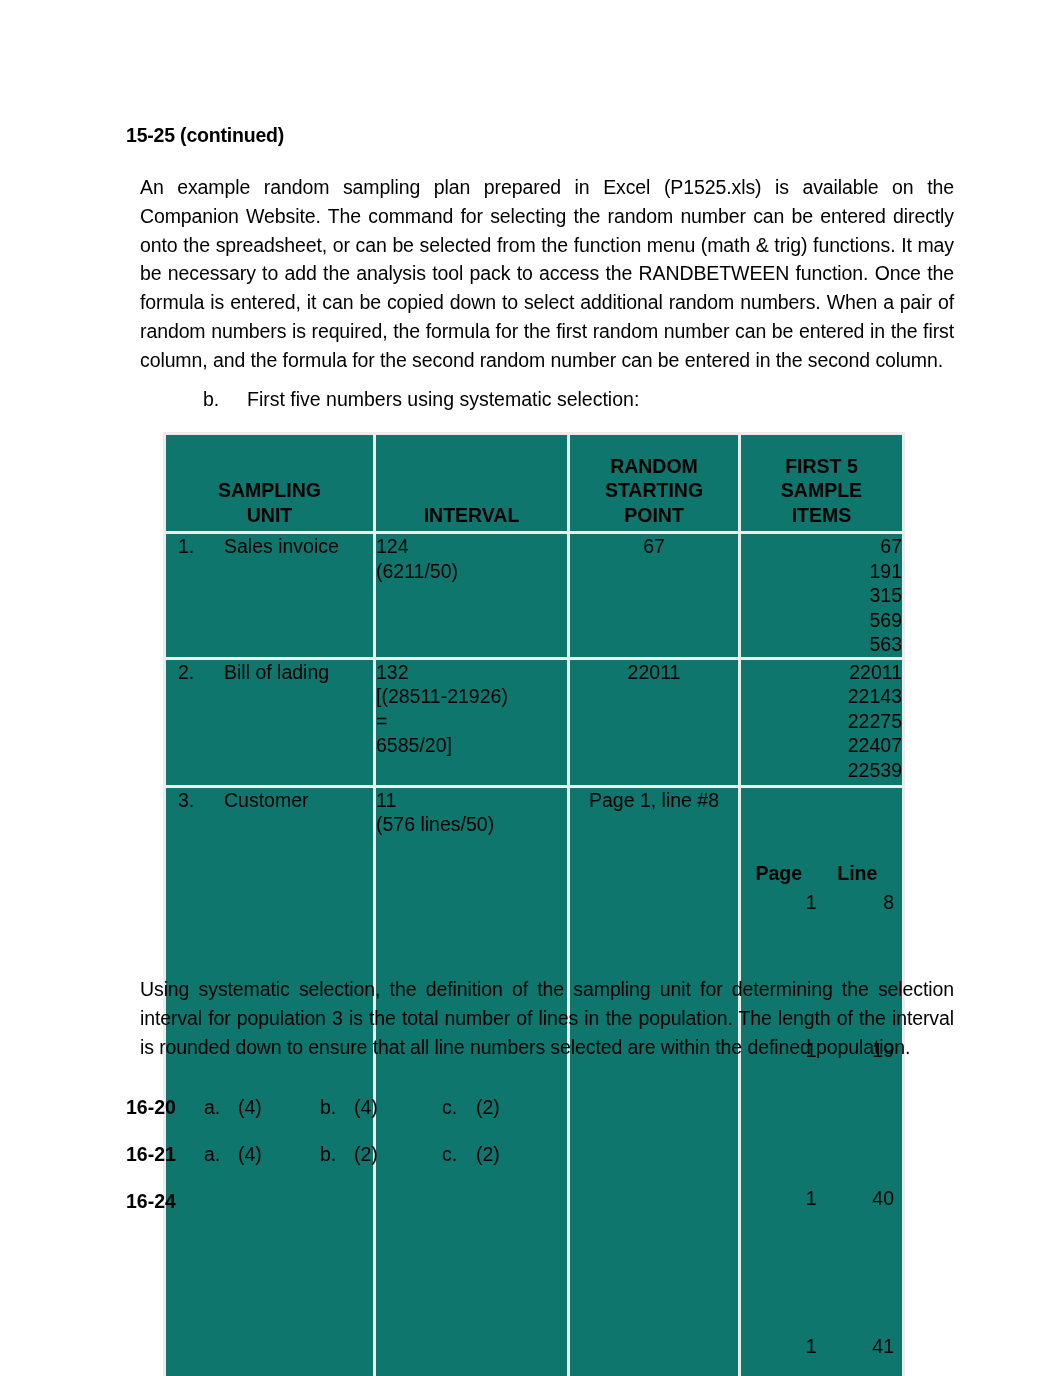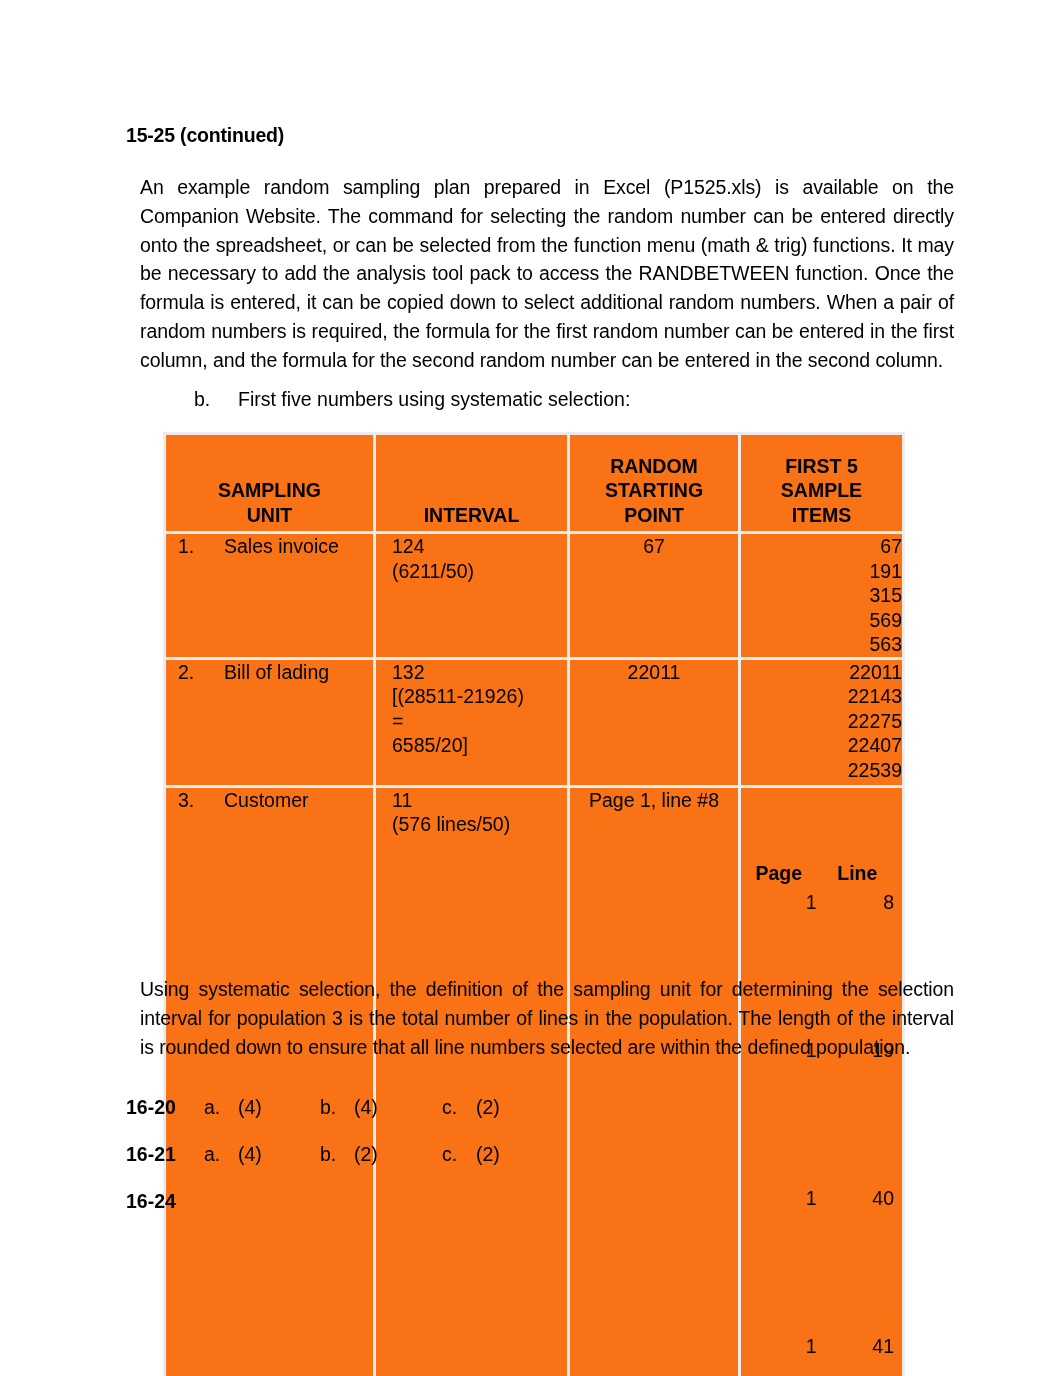--- a/index.html
+++ b/index.html
@@ -41,21 +41,21 @@
     text-align: justify;
     letter-spacing: -0.1px;
   }
   .body-para.p1 { top: 173px; }
   .body-para.p2 { top: 975px; }
   .body-para.last-line-left { text-align-last: left; }
 
   .sub-item {
     position: absolute;
     top: 388px;
-    left: 194px;
+    left: 203px;
     font-size: 19.5px;
     white-space: nowrap;
   }
   .sub-item .lbl { display: inline-block; width: 44px; }
 
   
   .tbl-wrap {
     position: absolute;
     left: 163px;
     top: 432px;
@@ -65,21 +65,21 @@
   table.plan {
     border-collapse: collapse;
     width: 739px;
     table-layout: fixed;
     font-size: 19.5px;
   }
   table.plan th, table.plan td {
     border: 3px solid #ececec;
     vertical-align: top;
     padding: 0;
-    background: #f97316;
+    background: #0f766e;
   }
   
   col.c1 { width: 210px; }
   col.c2 { width: 194px; }
   col.c3 { width: 171px; }
   col.c4 { width: 164px; }
 
   table.plan thead th {
     height: 92px;
     font-weight: bold;
@@ -100,21 +100,21 @@
     width: 58px;
     padding-left: 12px;
     box-sizing: border-box;
   }
   td.unit .name { display: inline-block; }
 
   td.interval {
     padding: 6px 0 0 12px;
     line-height: 24.5px;
   }
-  td.interval span { display: block; white-space: nowrap; padding-left: 16px; }
+  td.interval span { display: block; white-space: nowrap; }
 
   td.rsp {
     text-align: center;
     padding: 6px 0 0 0;
     line-height: 24.5px;
   }
 
   td.items {
     padding: 6px 18px 0 0;
     text-align: right;

